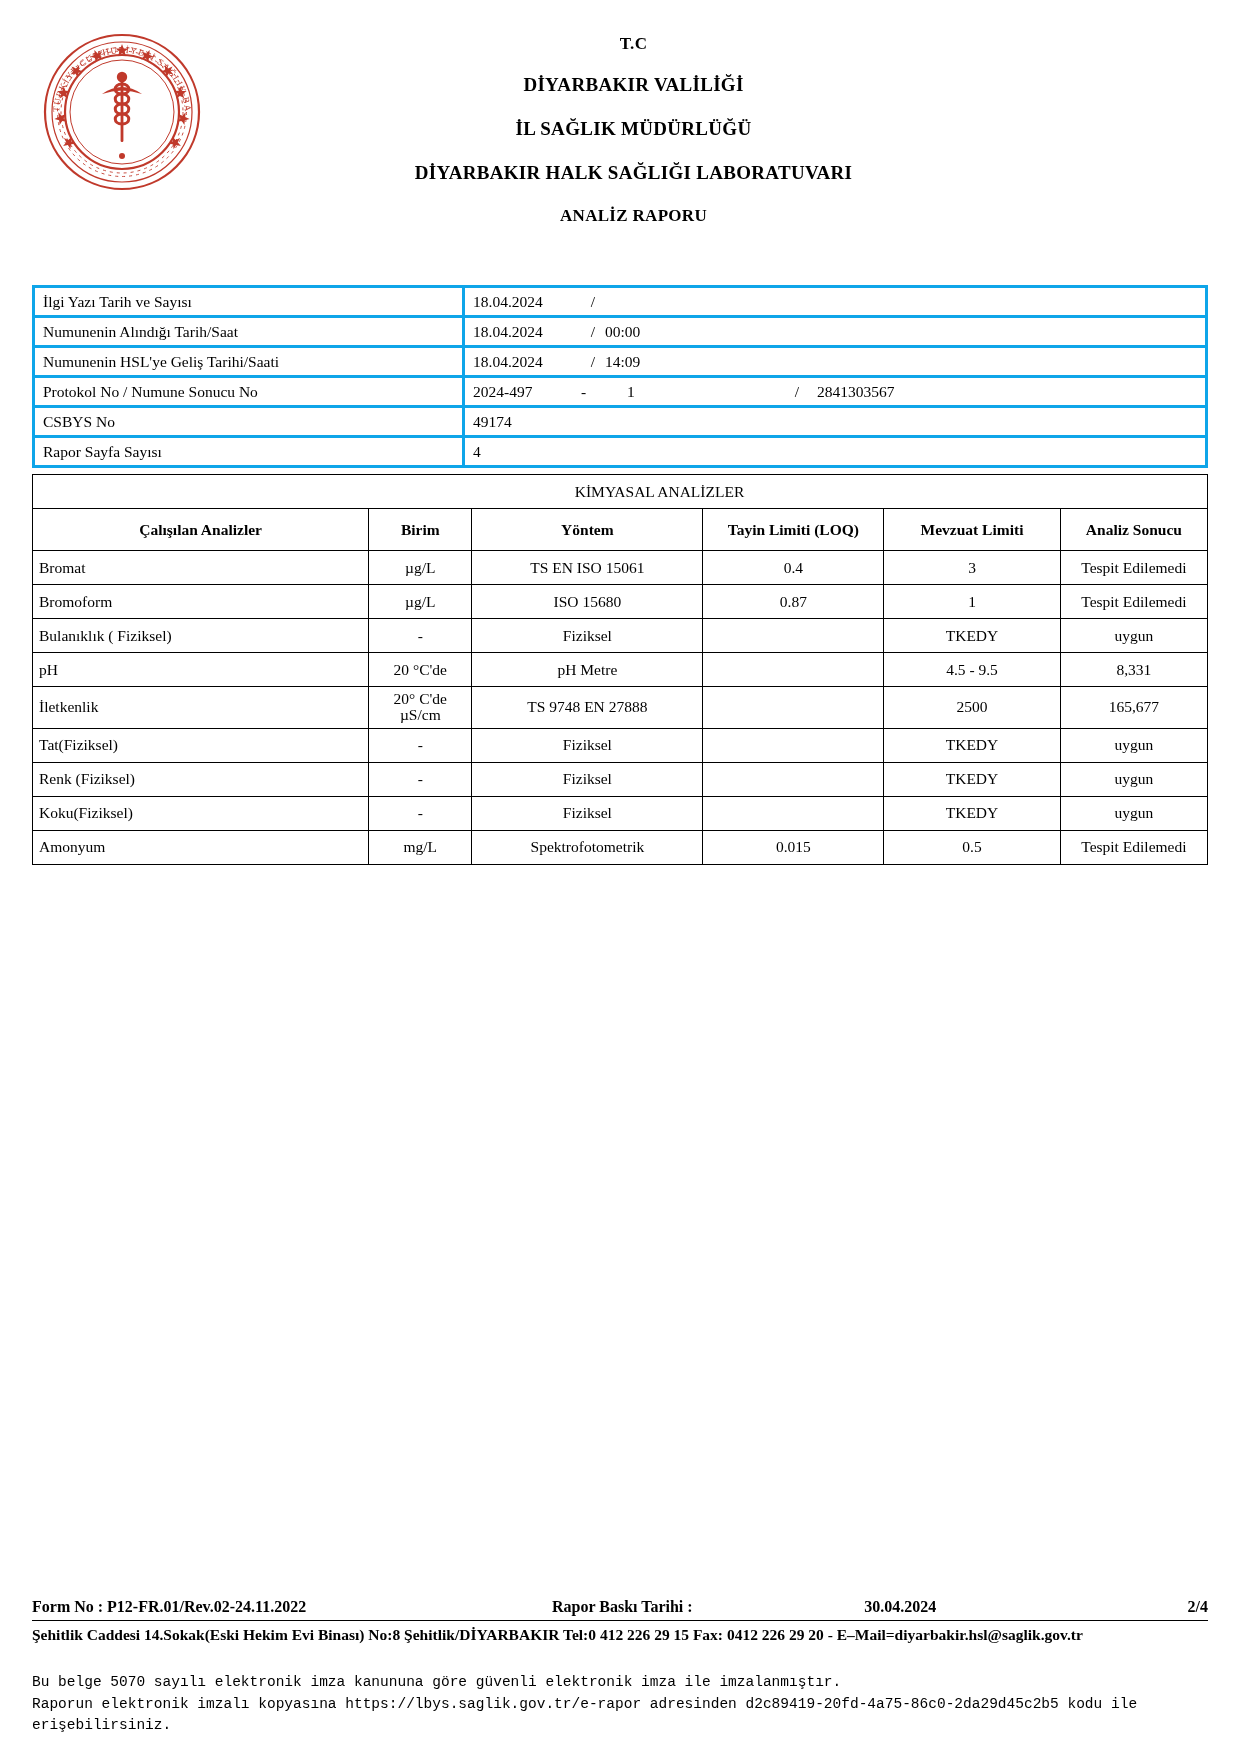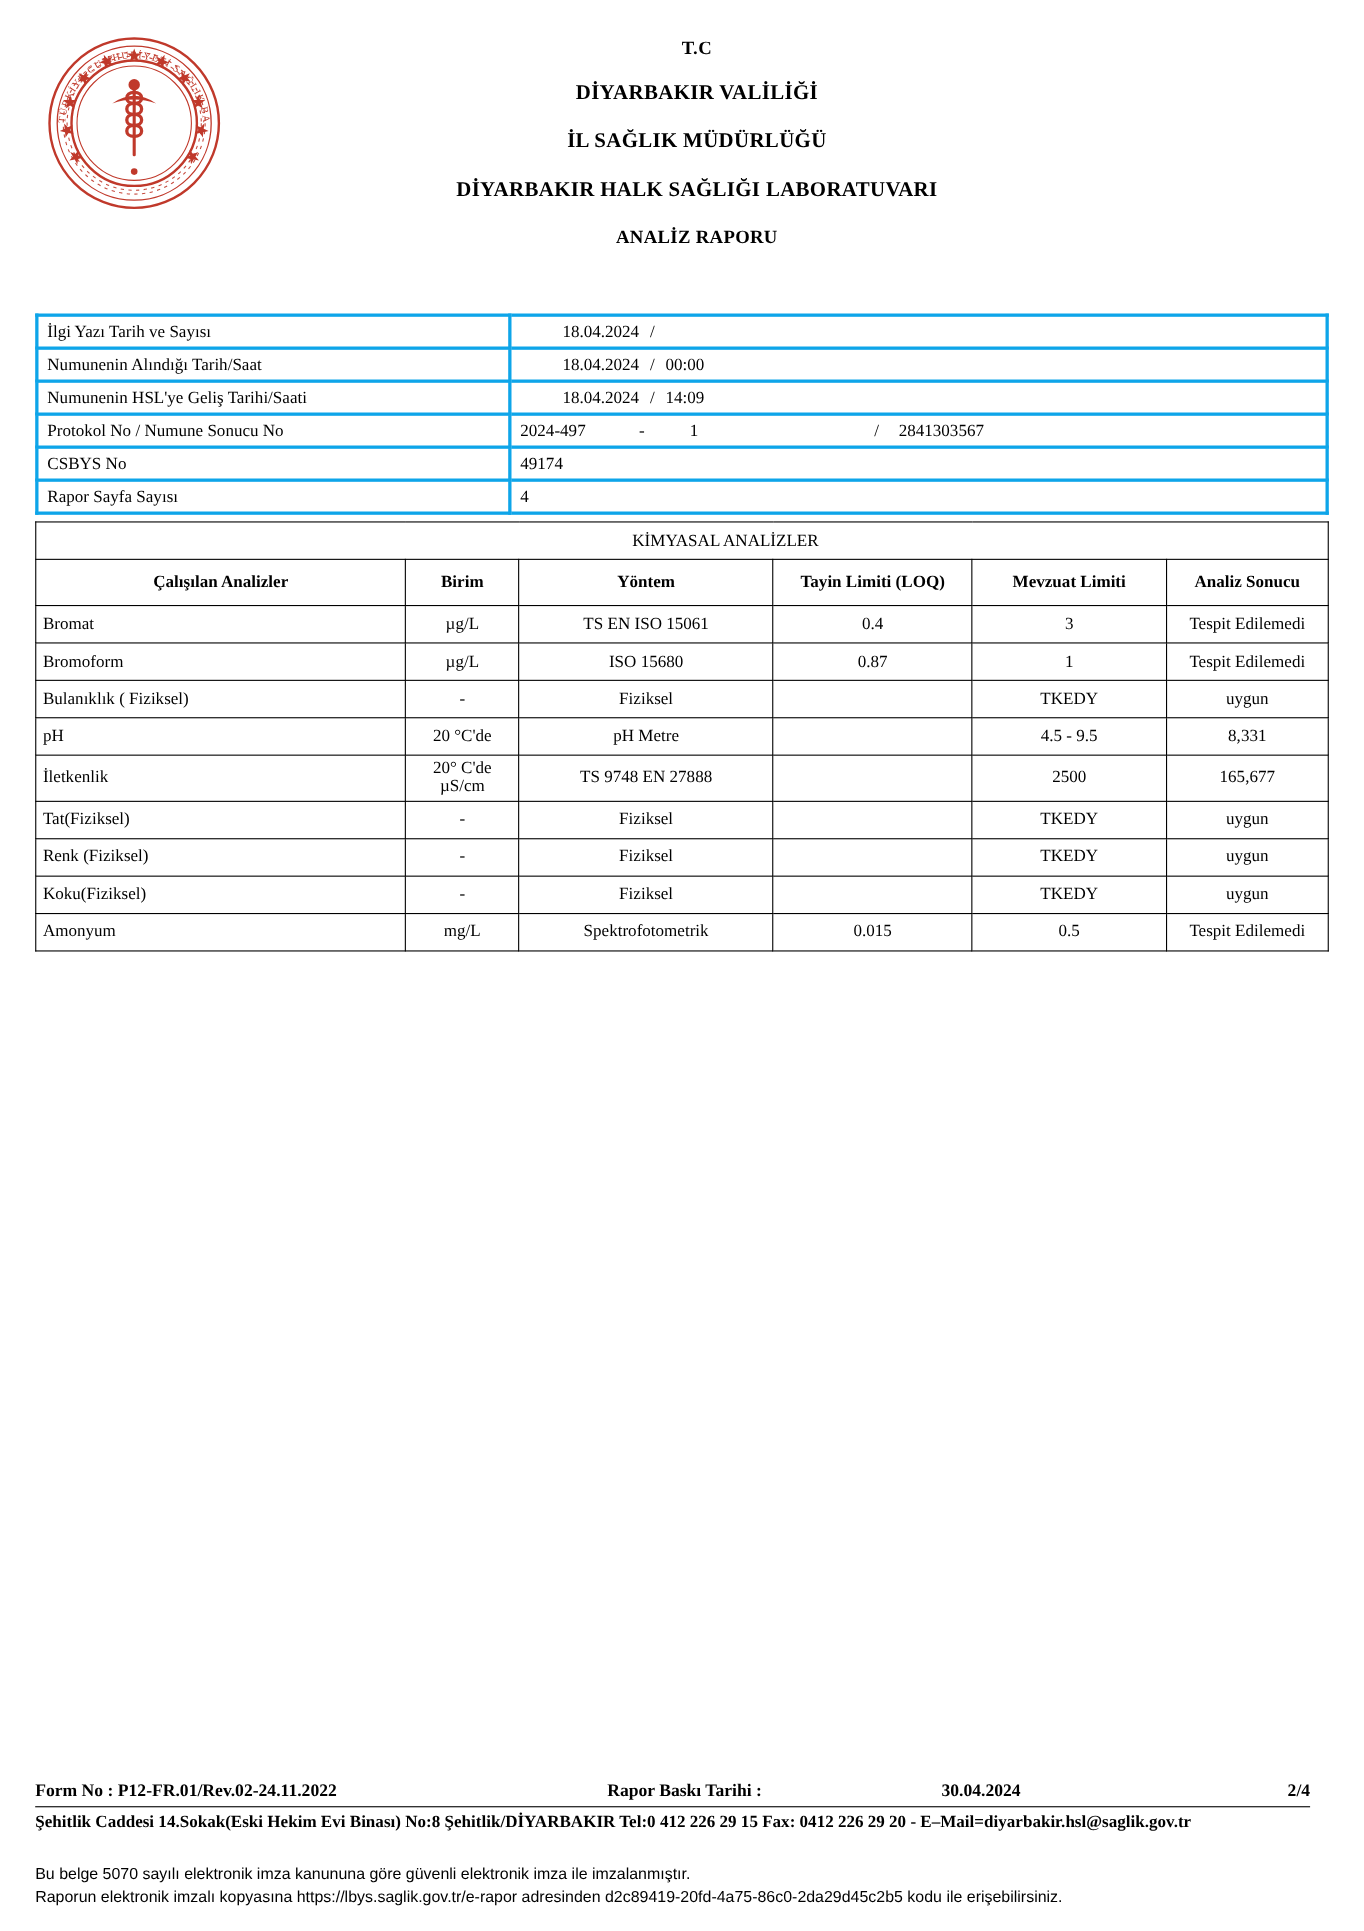--- a/index.html
+++ b/index.html
@@ -55,21 +55,21 @@
   }
   table.info td {
     border: 3px solid #0ea5e9;
     height: 30px;
     font-size: 15.5px;
     padding: 2px 8px;
     vertical-align: middle;
   }
   td.info-label { width: 430px; }
   .val-row { display: flex; align-items: center; }
-  .v1 { width: 108px; text-align: right; }
+  .v1 { width: 108px; }
   .v2 { width: 24px; text-align: center; }
   .v3 { flex: 0 0 auto; }
   .p-no { width: 108px; }
   .p-dash { width: 46px; }
   .p-sub { width: 150px; }
   .p-slash { width: 40px; text-align: center; }
 
   
   .an-wrap { padding: 0 32px; margin-top: 6px; }
   table.an {
@@ -103,21 +103,21 @@
   .col-sonuc  { width: 140px; }
   table.an tbody td { height: 34px; }
   td.c-left   { text-align: left; padding-left: 8px; }
   td.c-center { text-align: center; }
   .small-two-line { font-size: 14px; line-height: 1.05; }
 
   
   .footer {
     position: absolute;
     left: 0;
-    right: 17px;
+    right: 0;
     bottom: 0;
     padding: 0 32px 18px 32px;
   }
   .footer-line1 {
     display: flex;
     align-items: flex-end;
     font-size: 16px;
     font-weight: bold;
     padding-bottom: 4px;
   }
@@ -129,21 +129,21 @@
     border-top: 1.5px solid #000;
     margin-bottom: 4px;
   }
   .footer-addr {
     font-size: 15.5px;
     font-weight: bold;
     line-height: 1.35;
     margin-bottom: 26px;
   }
   .footer-legal {
-    font-family: Liberation Sans, sans-serif;
+    font-family: Liberation Mono, monospace;
     font-size: 14.5px;
     line-height: 1.5;
     font-weight: normal;
   }
 </style>
 </head>
 <body>
 
 <div class="page">
 

